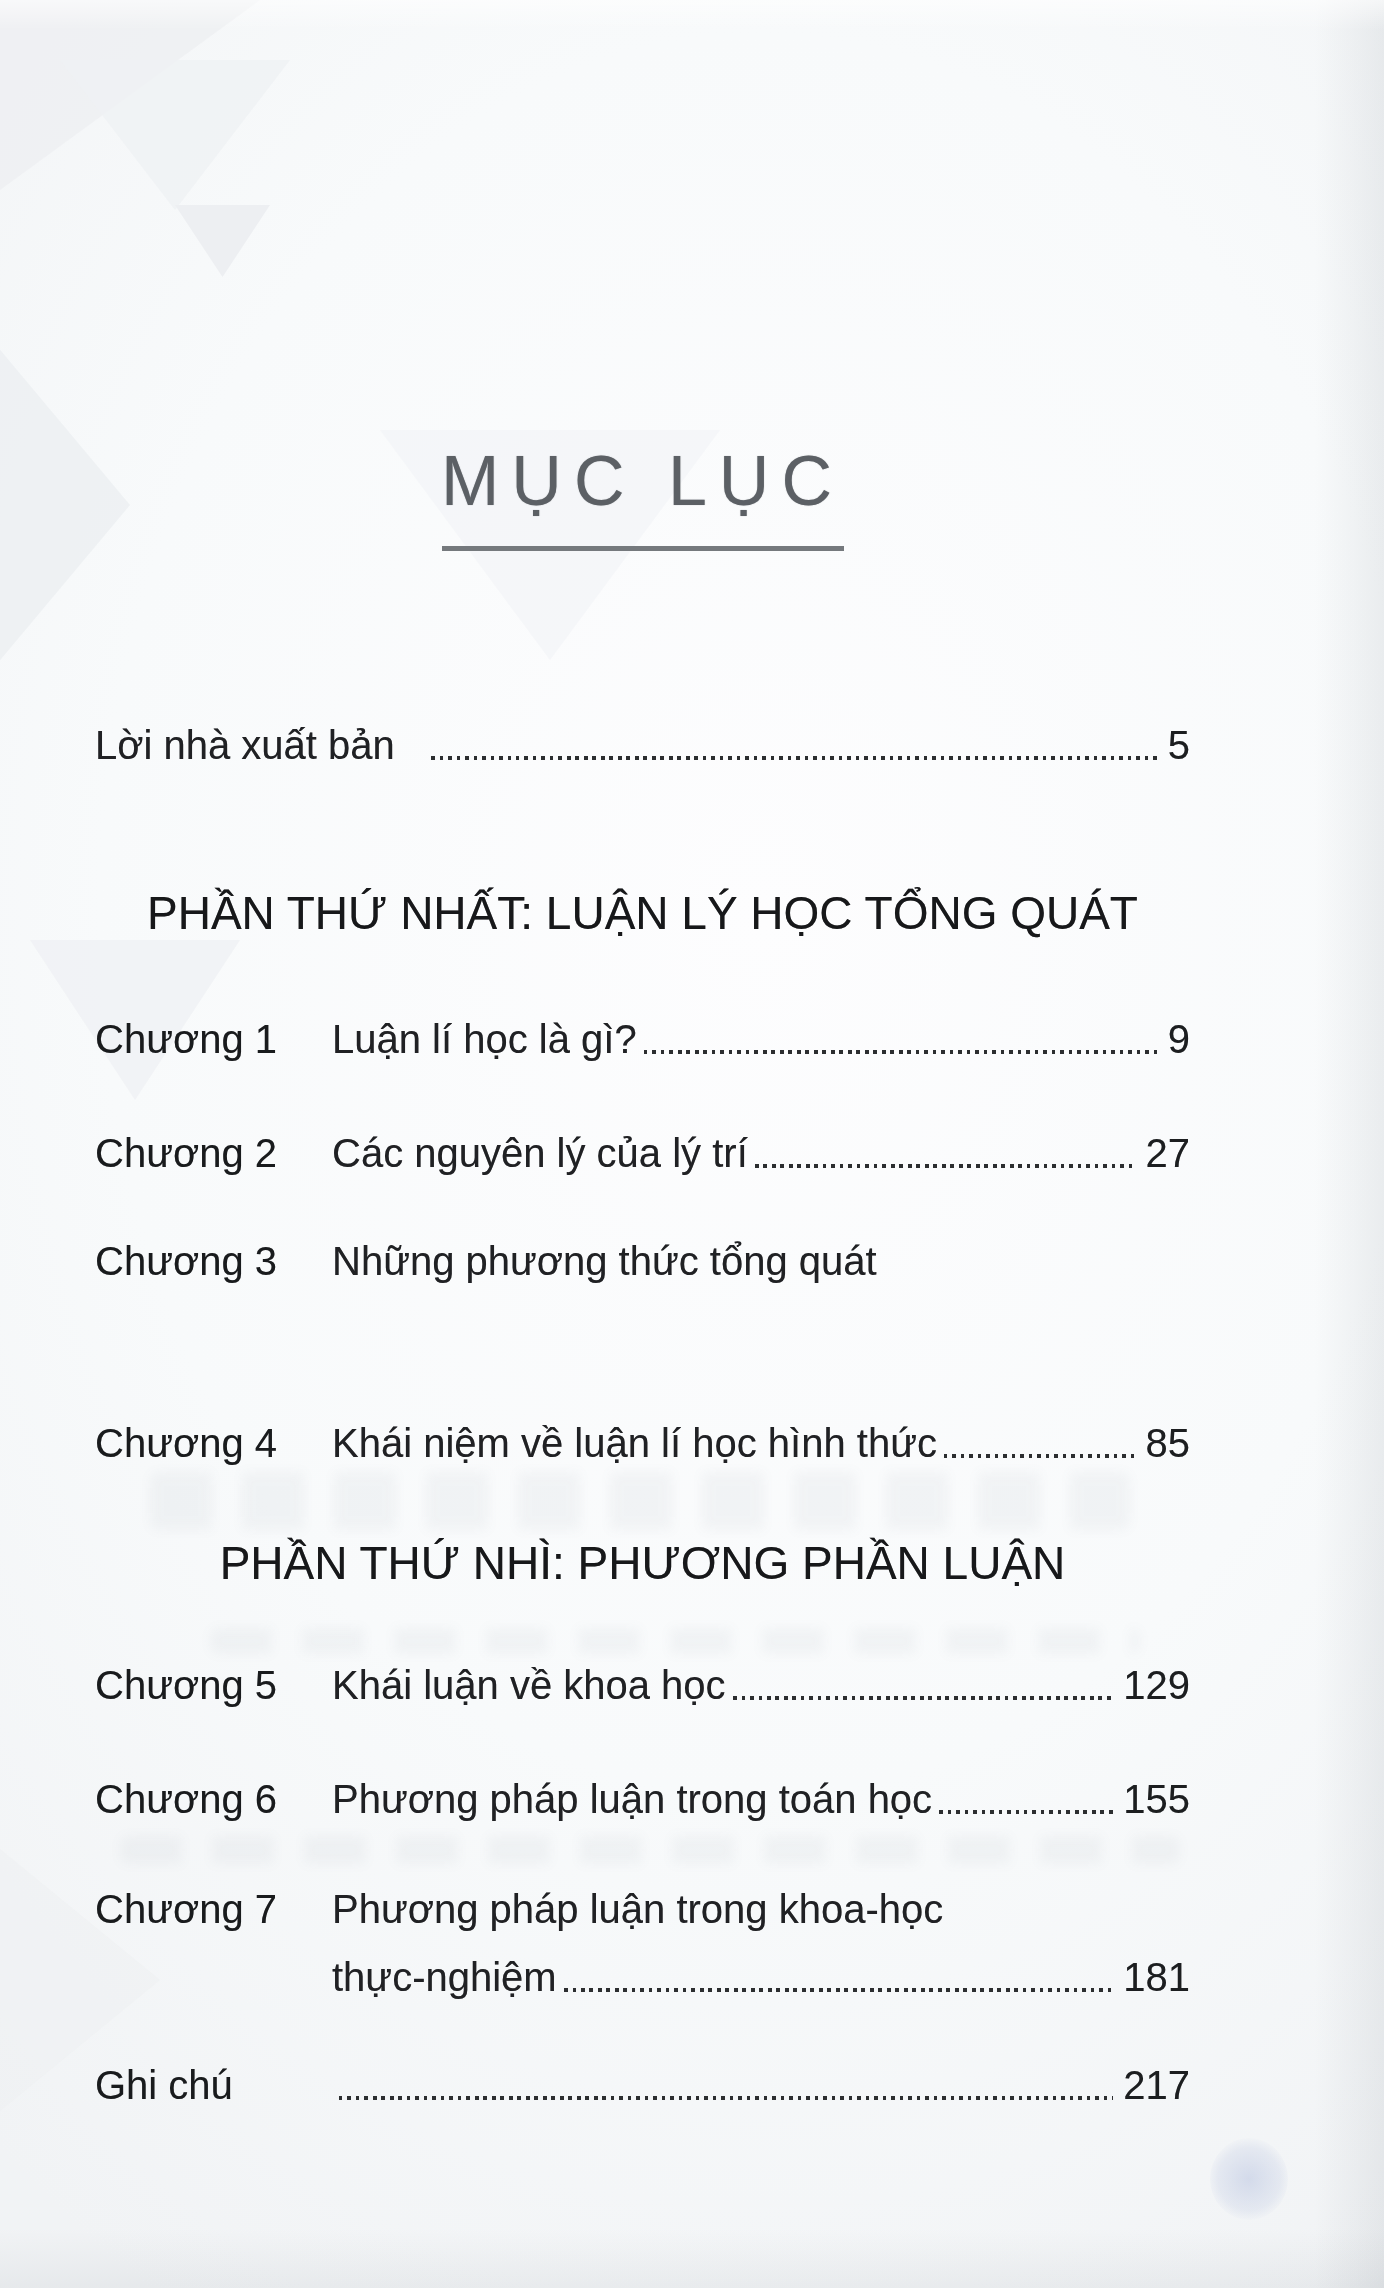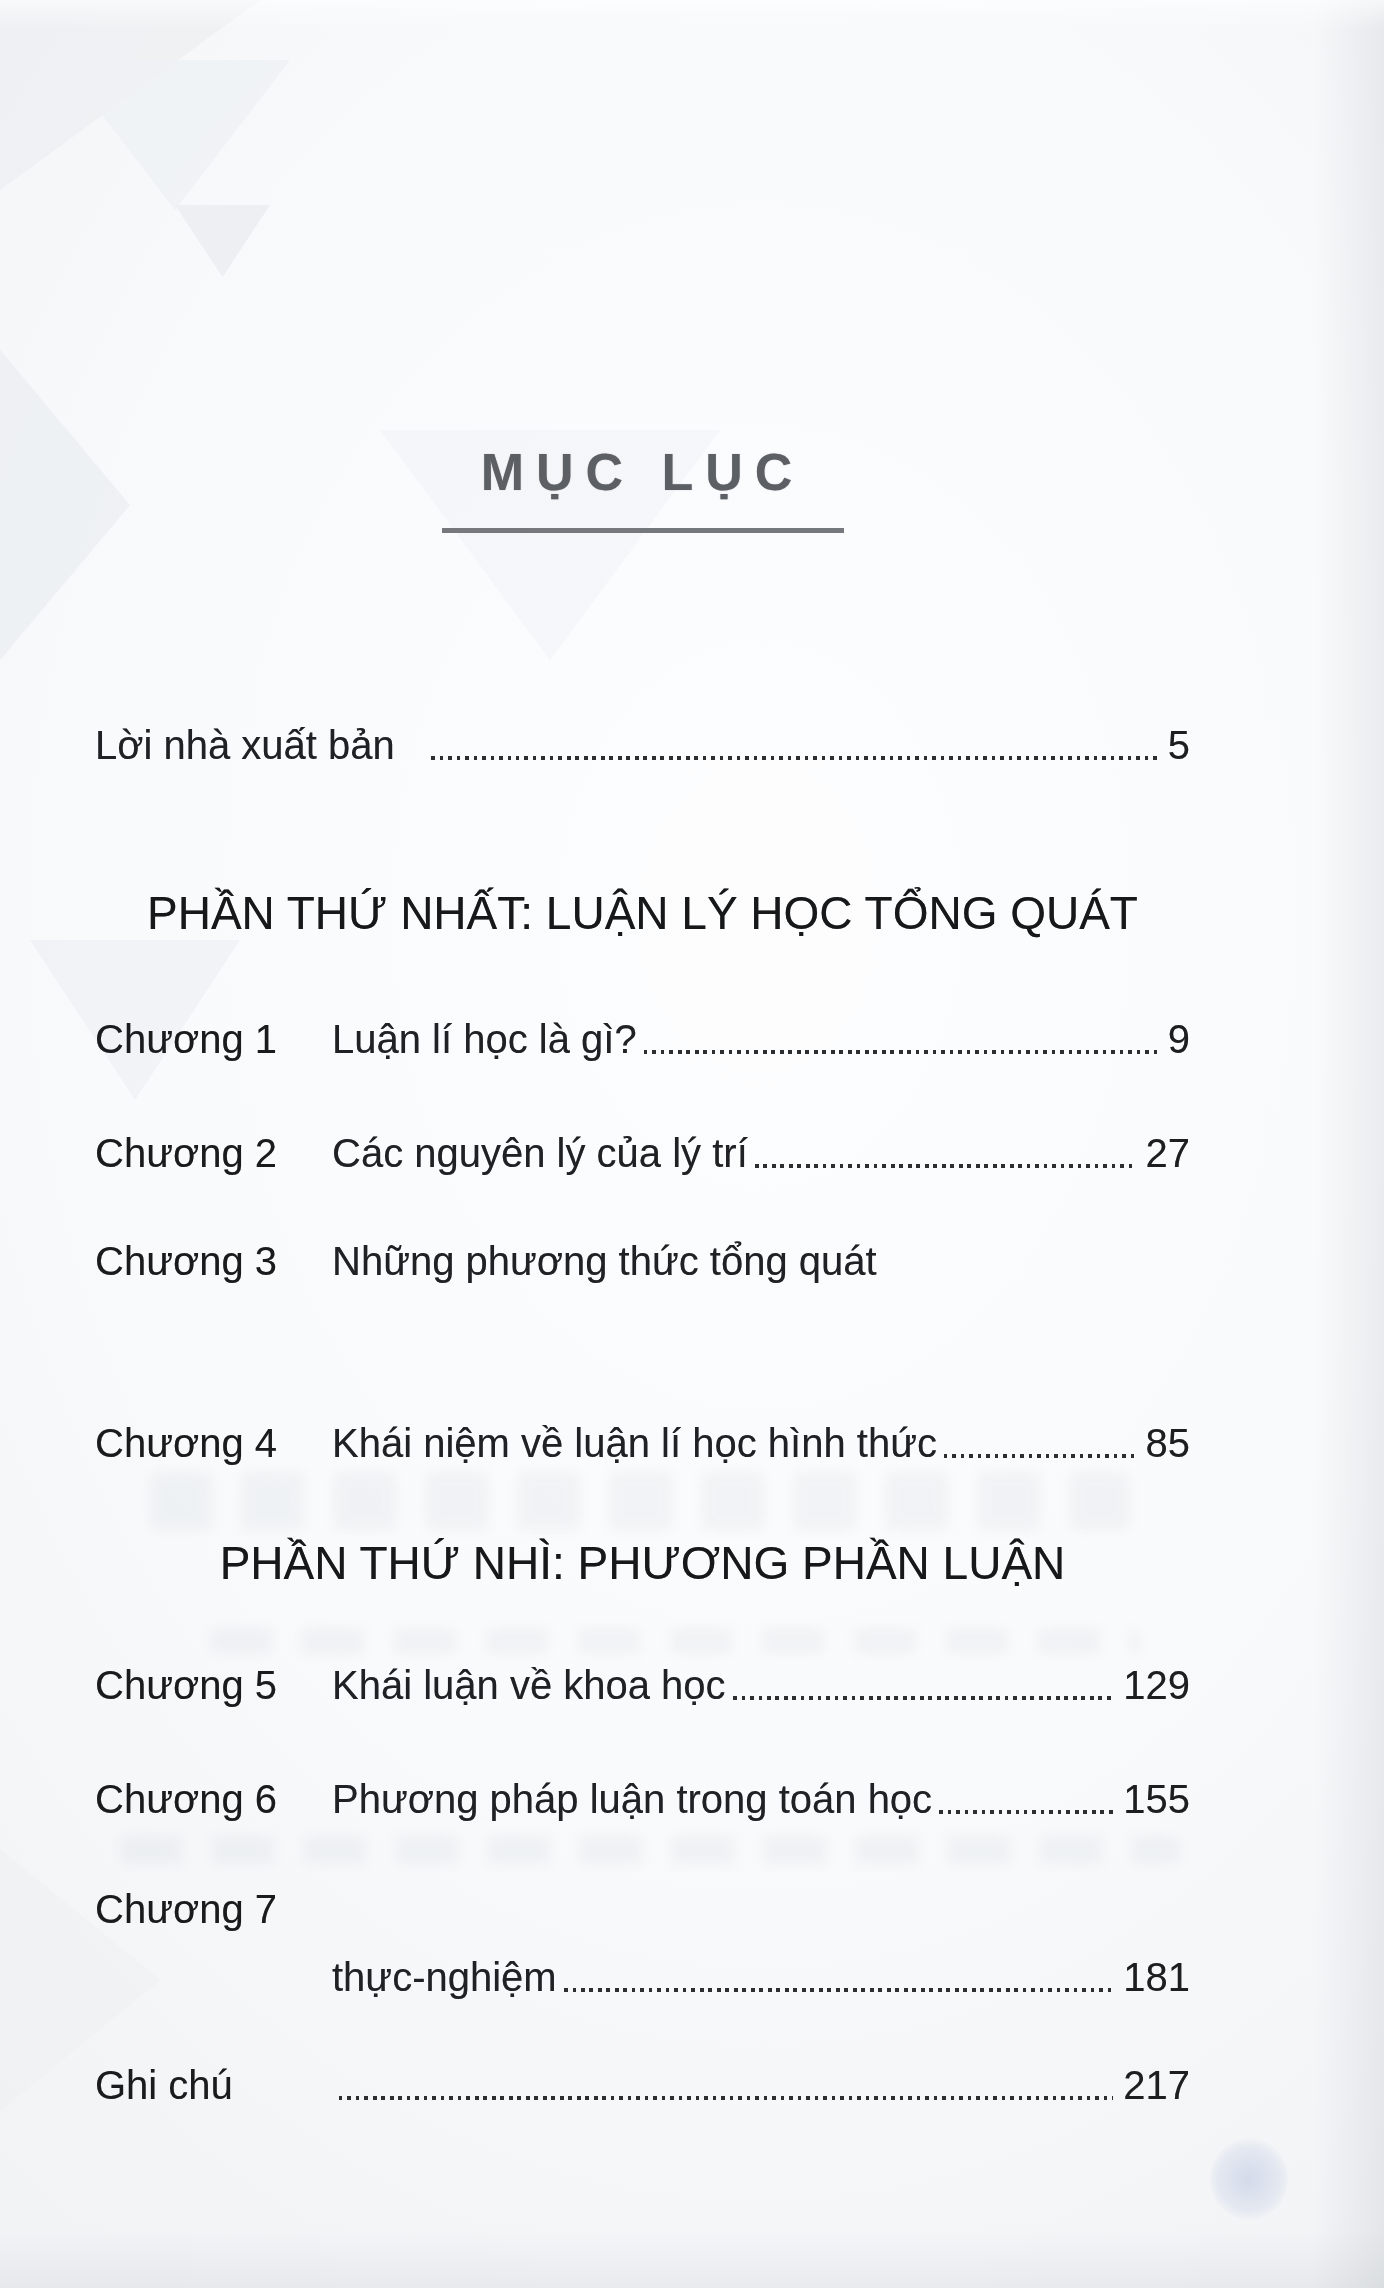--- a/index.html
+++ b/index.html
@@ -37,21 +37,21 @@
   .bleed{position:absolute;filter:blur(6px);opacity:.055;border-radius:8px;
     background:repeating-linear-gradient(90deg,#6b7686 0 62px,transparent 62px 92px);}
   .bleed1{left:150px;top:1472px;width:980px;height:58px;}
   .bleed2{left:210px;top:1628px;width:930px;height:26px;}
   .bleed3{left:120px;top:1836px;width:1060px;height:28px;}
   
   .scan-dot{position:absolute;left:1210px;top:2138px;width:78px;height:82px;border-radius:50%;
     background:radial-gradient(circle,rgba(185,196,224,0.55) 0%,rgba(185,196,224,0.25) 55%,rgba(185,196,224,0) 75%);}
   
   .title-wrap{position:absolute;left:95px;top:446px;width:1095px;text-align:center;}
-  .book-title{font-size:52px;font-weight:700;letter-spacing:12px;color:#5c6065;line-height:1;
+  .book-title{font-size:70px;font-weight:400;letter-spacing:12px;color:#5c6065;line-height:1;
     text-shadow:0 0 1px rgba(90,95,100,.5);}
   .title-underline{width:402px;height:5px;background:#75797d;margin:30px auto 0 auto;}
   
   .heading{position:absolute;left:95px;width:1095px;text-align:center;
     font-size:46px;font-weight:400;color:#17181a;line-height:1.2;
     text-shadow:0 0 .6px rgba(0,0,0,.45);}
   
   .row{position:absolute;left:95px;width:1095px;display:flex;align-items:flex-end;
     font-size:40px;line-height:1.25;text-shadow:0 0 .5px rgba(0,0,0,.35);margin-top:8px;}
   .row .lbl{flex:none;width:237px;font-weight:400;color:#191b1d;}
@@ -132,20 +132,21 @@
 
   <div class="row" style="top:1766px">
     <span class="lbl">Chương 6</span>
     <span class="t">Phương pháp luận trong toán học</span>
     <span class="leader"></span>
     <span class="num">155</span>
   </div>
 
   <div class="row" style="top:1876px">
     <span class="lbl">Chương 7</span>
+    <span class="t">Phương pháp luận trong khoa-học</span>
   </div>
   <div class="row cont" style="top:1944px">
     <span class="t">thực-nghiệm</span>
     <span class="leader"></span>
     <span class="num">181</span>
   </div>
 
   <div class="row" style="top:2052px">
     <span class="lbl">Ghi chú</span>
     <span class="leader"></span>

